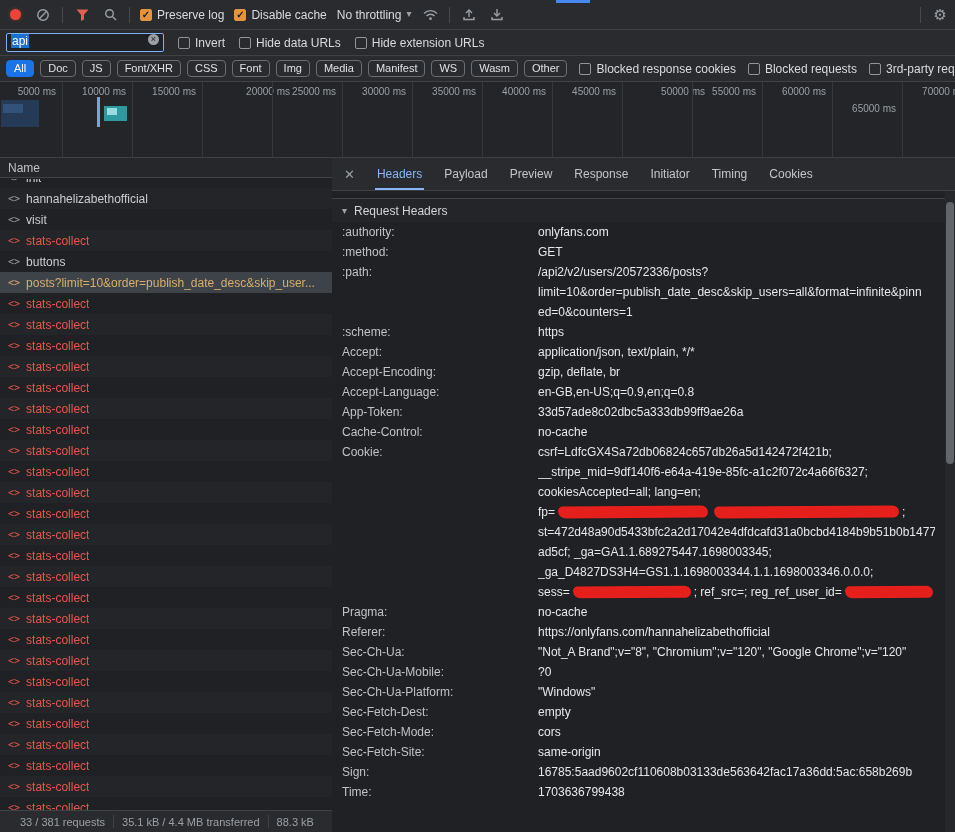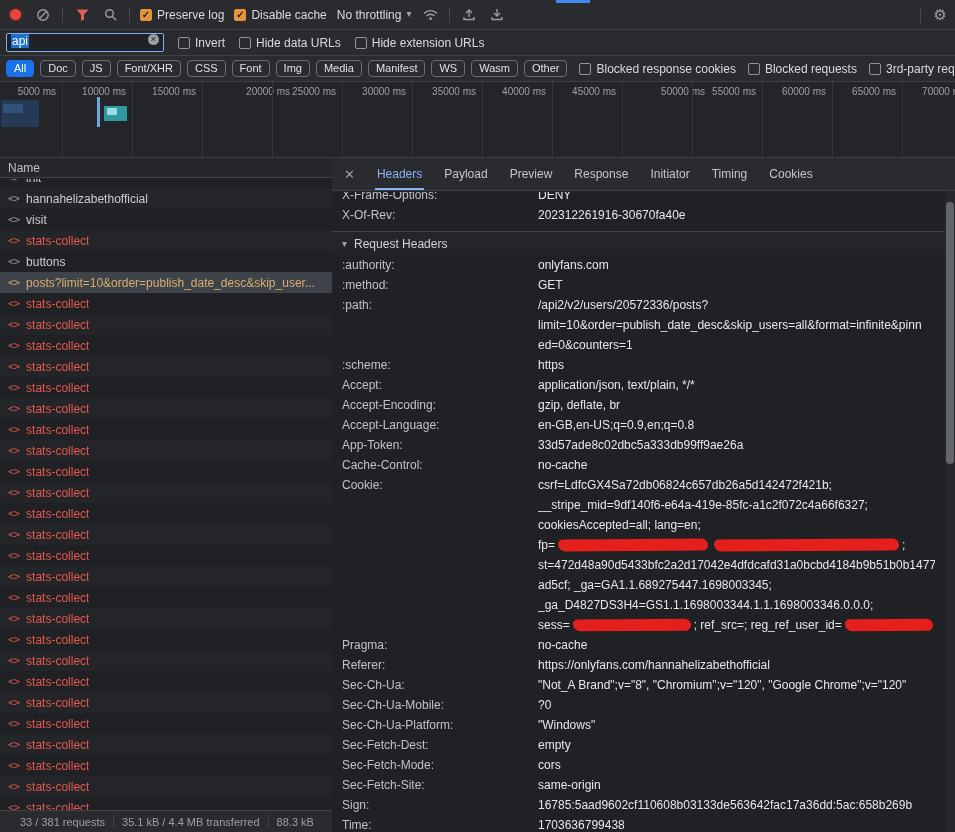--- a/index.html
+++ b/index.html
@@ -221,21 +221,21 @@
       <span class="tick-label" style="left: 496px;">40000 ms</span>
       <div class="tick-line" style="left: 552px;"></div>
       <span class="tick-label" style="left: 566px;">45000 ms</span>
       <div class="tick-line" style="left: 622px;"></div>
       <span class="tick-label" style="left: 634px; margin-left: 21px;">50000 ms</span>
       <div class="tick-line" style="left: 692px;"></div>
       <span class="tick-label" style="left: 706px;">55000 ms</span>
       <div class="tick-line" style="left: 762px;"></div>
       <span class="tick-label" style="left: 776px;">60000 ms</span>
       <div class="tick-line" style="left: 832px;"></div>
-      <span class="tick-label" style="left: 846px;">65000 ms</span>
+      <span class="tick-label" style="left: 846px; margin-top: 17px;">65000 ms</span>
       <div class="tick-line" style="left: 902px;"></div>
       <span class="tick-label" style="left: 916px;">70000 ms</span>
       <div class="wbar" style="left: 1px; top: 18px; width: 38px; height: 27px; background: rgb(36, 58, 87);"></div>
       <div class="wbar" style="left: 3px; top: 22px; width: 20px; height: 9px; background: rgb(51, 82, 122);"></div>
       <div class="wbar" style="left: 97px; top: 15px; width: 3px; height: 30px; background: rgb(111, 167, 220);"></div>
       <div class="wbar" style="left: 104px; top: 24px; width: 23px; height: 15px; background: rgb(46, 154, 160);"></div>
       <div class="wbar" style="left: 107px; top: 26px; width: 10px; height: 7px; background: rgb(154, 220, 221);"></div>
     </div>
 
   <div class="main">
@@ -386,34 +386,20 @@
         <span class="close-x">✕</span>
       <span class="tab active">Headers</span>
           <span class="tab">Payload</span>
           <span class="tab">Preview</span>
           <span class="tab">Response</span>
           <span class="tab">Initiator</span>
           <span class="tab">Timing</span>
           <span class="tab">Cookies</span>
         </div>
       <div class="headers-content">
-        <div id="general-rows">
-            <div class="hrow clipped">
-              <div class="hname">X-Frame-Options:</div>
-              <div class="hval">
-                <div class="hline"><span>DENY</span></div>
-              </div>
-            </div>
-            <div class="hrow">
-              <div class="hname">X-Of-Rev:</div>
-              <div class="hval">
-                <div class="hline"><span>202312261916-30670fa40e</span></div>
-              </div>
-            </div>
-          </div>
         <div class="sect-head">
           <span class="tri">▾</span>
           <span>Request Headers</span>
         </div>
         <div id="header-rows">
             <div class="hrow">
               <div class="hname">:authority:</div>
               <div class="hval">
                 <div class="hline"><span>onlyfans.com</span></div>
               </div>

